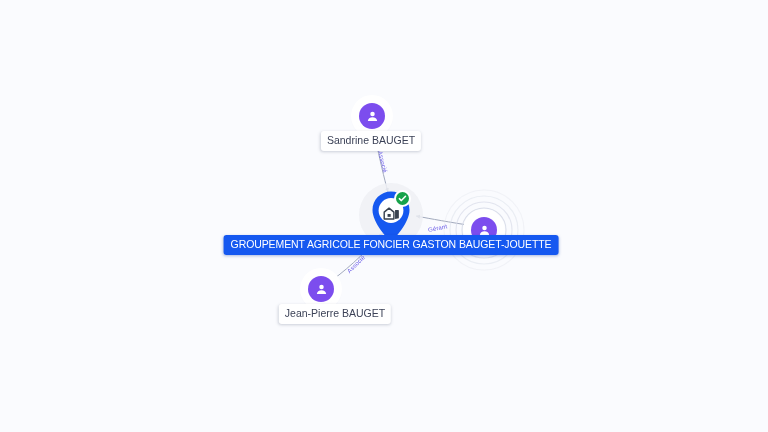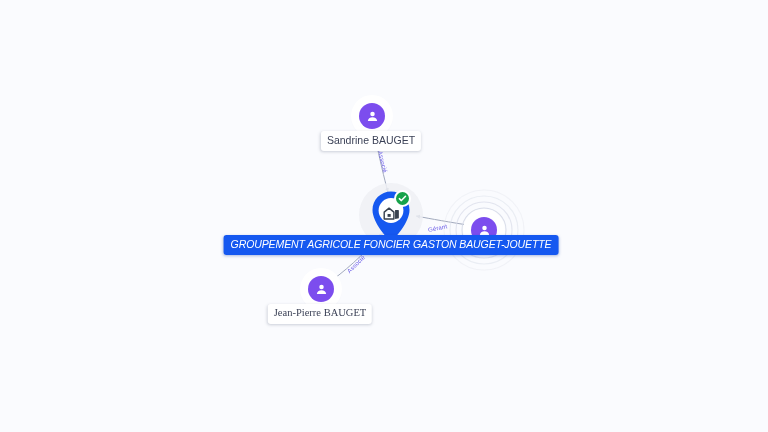--- a/index.html
+++ b/index.html
@@ -163,21 +163,21 @@
   </div>
 
   <div class="person-node" style="left:296px; top:272px;">
     <div class="person-disc">
       <svg width="15" height="15" viewBox="0 0 24 24">
         <circle cx="12" cy="8" r="3.6" fill="#ffffff"></circle>
         <path d="M4.6 19.2c0-4 3.4-6.2 7.4-6.2s7.4 2.2 7.4 6.2z" fill="#ffffff"></path>
       </svg>
     </div>
   </div>
-  <div class="node-label" style="left:312px; top:304px;font-family:Liberation Serif, serif;">Jean-Pierre BAUGET</div>
+  <div class="node-label" style="left:327px; top:304px;">Jean-Pierre BAUGET</div>
 
   <div class="company-node" style="left:360px; top:190px;">
     <div class="company-halo"></div>
     <svg class="pin-svg" width="46" height="54" viewBox="0 0 46 54">
       <path d="M23 1.5C12.8 1.5 4.5 9.7 4.5 19.9c0 12.6 14.9 28.4 17.1 30.7a1.9 1.9 0 0 0 2.8 0C26.6 48.3 41.5 32.5 41.5 19.9 41.5 9.7 33.2 1.5 23 1.5z" fill="#1558f0"></path>
       <circle cx="23" cy="20.5" r="12.4" fill="#ffffff"></circle>
     </svg>
     <div class="pin-icon">
       <svg width="17" height="15" viewBox="0 0 24 22">
         <path d="M1.3 20.6V10.4L8.4 4.6l7.1 5.8v10.2z" fill="none" stroke="#39424f" stroke-width="2.1" stroke-linejoin="round"></path>
@@ -185,21 +185,21 @@
         <rect x="6.2" y="13.2" width="4.6" height="4.2" fill="#39424f"></rect>
       </svg>
     </div>
     <div class="verified-badge" style="left:26px; top:0px; right:auto;">
       <svg width="9" height="9" viewBox="0 0 12 12">
         <path d="M1.8 6.2 L4.5 8.8 L10 2.9" fill="none" stroke="#ffffff" stroke-width="2" stroke-linecap="round" stroke-linejoin="round"></path>
       </svg>
     </div>
   </div>
 
-  <div class="company-label" style="left:383px; top:235px;font-style:italic;">GROUPEMENT AGRICOLE FONCIER GASTON BAUGET-JOUETTE</div>
+  <div class="company-label" style="left:383px; top:235px;">GROUPEMENT AGRICOLE FONCIER GASTON BAUGET-JOUETTE</div>
 
   <div class="edge-label" style="left:372px; top:148px; transform: rotate(76deg);">Associé</div>
 
   <div class="edge-label" style="left:420px; top:227px; transform: rotate(-11deg);">Gérant</div>
 
   <div class="edge-label" style="left:340px; top:269px; transform: rotate(-44deg);">Associé</div>
 
 </div>
 
 </body></html>

